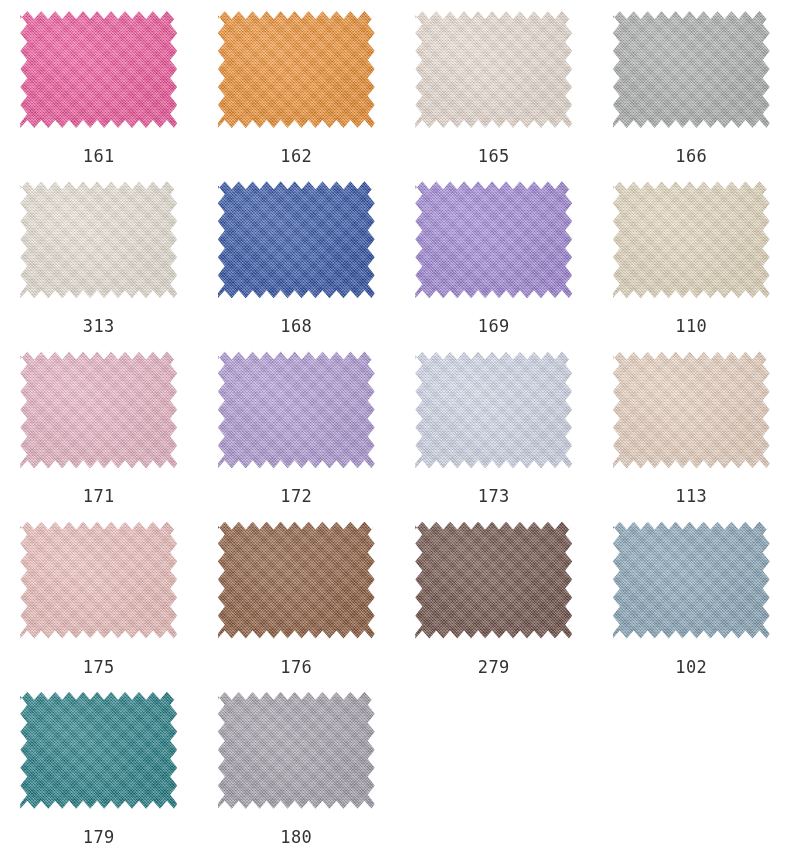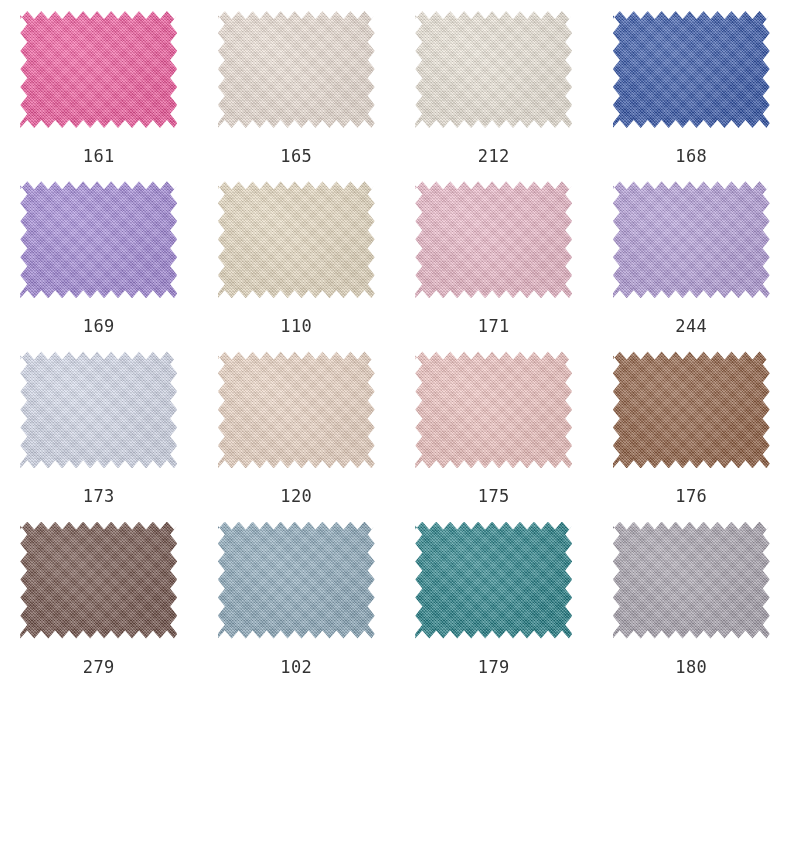--- a/index.html
+++ b/index.html
@@ -109,54 +109,62 @@
 </style>
 </head>
 <body style="background: rgb(255, 255, 255);">
 
 <div id="swatch-grid">
     <div class="swatch-cell">
       <div class="swatch-chip" style="background-color: rgb(248, 86, 159);"></div>
       <div class="swatch-label">161</div>
     </div>
     <div class="swatch-cell">
+      <div class="swatch-chip" style="background-color: rgb(245, 145, 46);"></div>
+      <div class="swatch-label">162</div>
+    </div>
+    <div class="swatch-cell">
       <div class="swatch-chip" style="background-color: rgb(240, 226, 215);"></div>
       <div class="swatch-label">165</div>
     </div>
     <div class="swatch-cell">
+      <div class="swatch-chip" style="background-color: rgb(176, 178, 177);"></div>
+      <div class="swatch-label">166</div>
+    </div>
+    <div class="swatch-cell">
       <div class="swatch-chip" style="background-color: rgb(239, 231, 218);"></div>
-      <div class="swatch-label">212</div>
+      <div class="swatch-label">313</div>
     </div>
     <div class="swatch-cell">
       <div class="swatch-chip" style="background-color: rgb(45, 80, 168);"></div>
       <div class="swatch-label">168</div>
     </div>
     <div class="swatch-cell">
       <div class="swatch-chip" style="background-color: rgb(162, 135, 219);"></div>
       <div class="swatch-label">169</div>
     </div>
     <div class="swatch-cell">
       <div class="swatch-chip" style="background-color: rgb(235, 221, 194);"></div>
       <div class="swatch-label">110</div>
     </div>
     <div class="swatch-cell">
       <div class="swatch-chip" style="background-color: rgb(240, 185, 202);"></div>
       <div class="swatch-label">171</div>
     </div>
     <div class="swatch-cell">
       <div class="swatch-chip" style="background-color: rgb(179, 156, 219);"></div>
-      <div class="swatch-label">244</div>
+      <div class="swatch-label">172</div>
     </div>
     <div class="swatch-cell">
       <div class="swatch-chip" style="background-color: rgb(214, 220, 238);"></div>
       <div class="swatch-label">173</div>
     </div>
     <div class="swatch-cell">
       <div class="swatch-chip" style="background-color: rgb(240, 215, 197);"></div>
-      <div class="swatch-label">120</div>
+      <div class="swatch-label">113</div>
     </div>
     <div class="swatch-cell">
       <div class="swatch-chip" style="background-color: rgb(243, 195, 192);"></div>
       <div class="swatch-label">175</div>
     </div>
     <div class="swatch-cell">
       <div class="swatch-chip" style="background-color: rgb(142, 90, 60);"></div>
       <div class="swatch-label">176</div>
     </div>
     <div class="swatch-cell">

